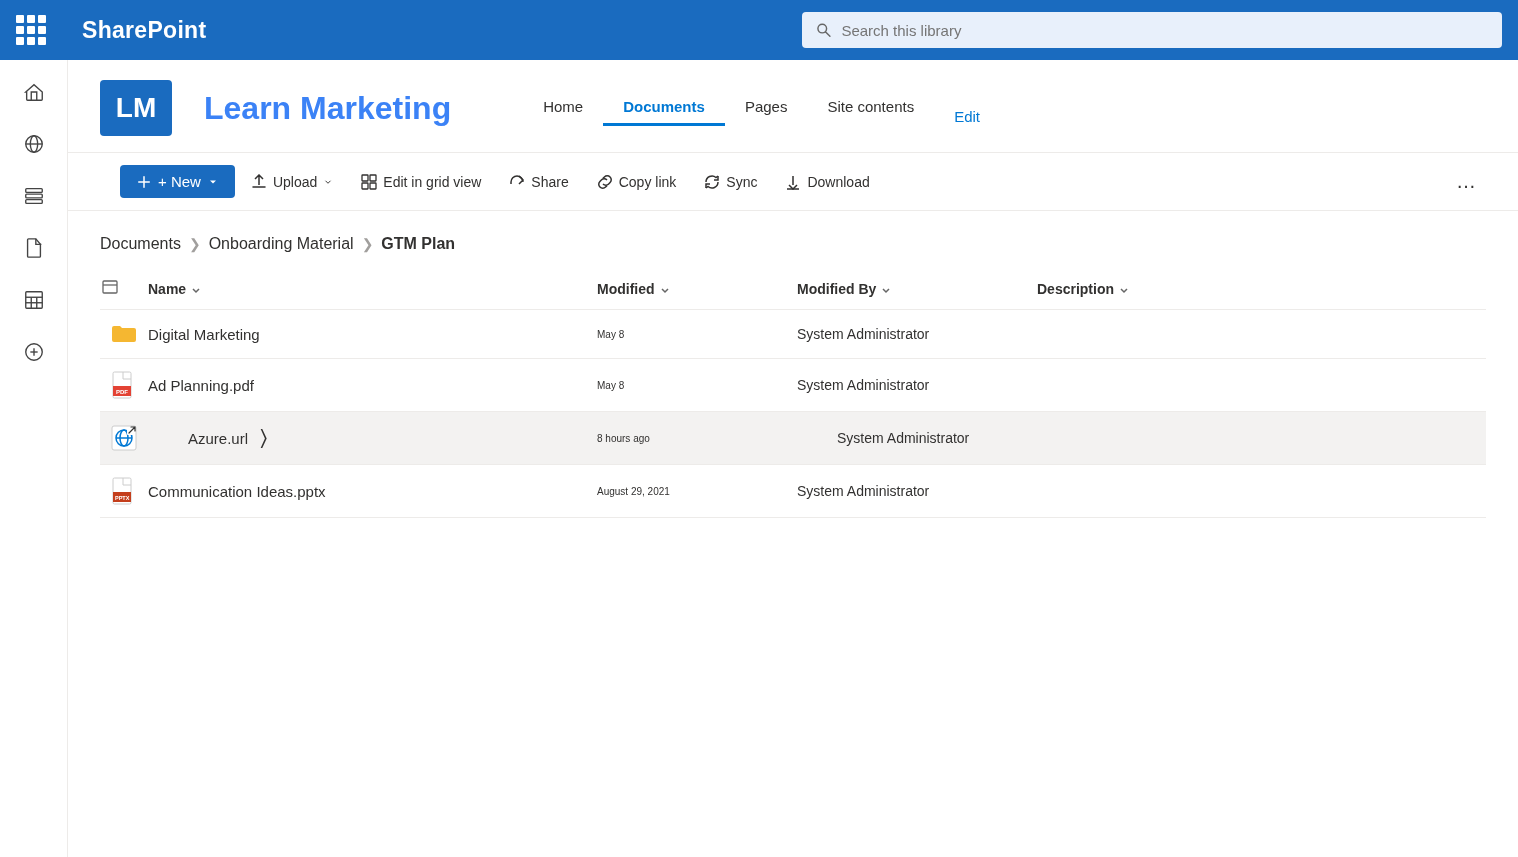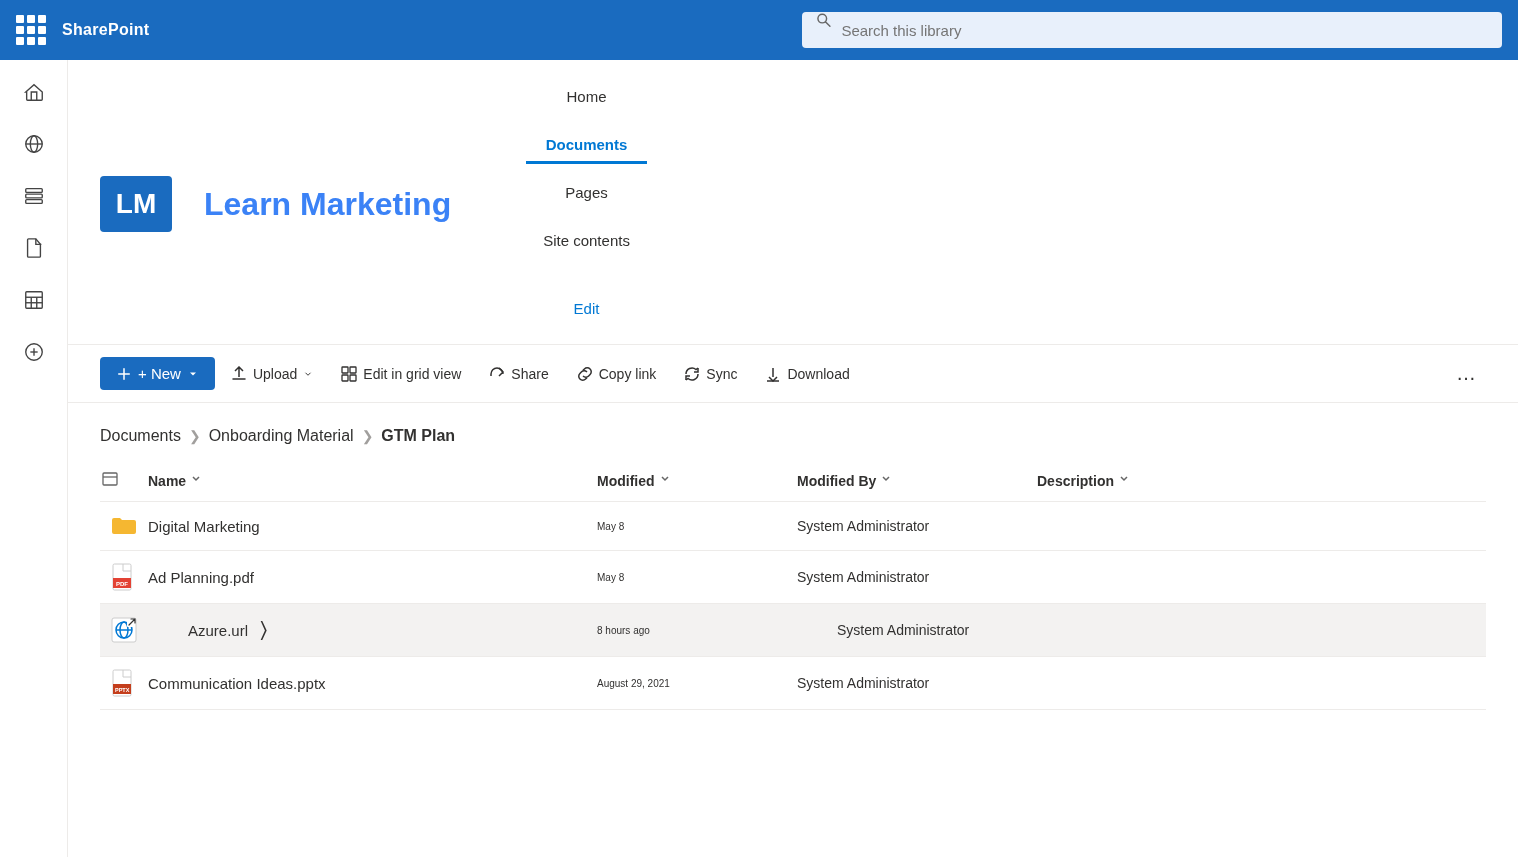--- a/index.html
+++ b/index.html
@@ -22,29 +22,31 @@
       cursor: pointer;
     }
     .top-bar-dots span {
       width: 8px; height: 8px;
       background: #fff;
       border-radius: 1px;
       display: block;
     }
     .top-bar-logo {
       color: #fff;
-      font-size: 16px;
+      font-size: 23px;
       font-weight: 600;
       letter-spacing: 0.3px;
+      margin-left: 20px;
     }
     .search-bar {
       margin-left: auto;
       background: #e8f0fb;
       border-radius: 4px;
       display: flex;
+      align-items: center;
       padding: 0 14px;
       height: 36px;
       width: 700px;
       gap: 10px;
     }
     .search-bar input {
       border: none;
       background: transparent;
       outline: none;
       font-size: 15px;
@@ -109,23 +111,22 @@
     }
     .site-title {
       font-size: 32px;
       font-weight: 700;
       color: #3b82f6;
       margin-right: 40px;
     }
     .site-nav {
       display: flex;
       align-items: center;
-      gap: 12px;
+      gap: 0;
       height: 100%;
-      flex-direction: column;
     }
     .site-nav-item {
       padding: 8px 20px;
       font-size: 15px;
       color: #323130;
       cursor: pointer;
       border-bottom: 3px solid transparent;
       white-space: nowrap;
     }
     .site-nav-item.active {
@@ -157,20 +158,21 @@
       color: #323130;
       border: none;
       background: transparent;
       white-space: nowrap;
     }
     .toolbar-btn.primary {
       background: #1a6bbf;
       color: #fff;
       font-size: 15px;
       padding: 8px 16px;
+      margin-left: 20px;
     }
     .toolbar-btn svg { width: 16px; height: 16px; flex-shrink: 0; }
     .toolbar-more {
       margin-left: auto;
       font-size: 20px;
       padding: 4px 10px;
       cursor: pointer;
       border-radius: 4px;
       color: #323130;
     }
@@ -200,21 +202,21 @@
       grid-template-columns: 48px 1fr 200px 240px 1fr;
       border-bottom: 1px solid #edebe9;
       padding: 8px 0;
       align-items: center;
     }
     .col-header {
       font-size: 14px;
       font-weight: 600;
       color: #323130;
       display: flex;
-      align-items: flex-start;
+      align-items: flex-end;
       gap: 4px;
       cursor: pointer;
       user-select: none;
     }
     .col-header svg { width: 12px; height: 12px; color: #666; }
 
     .file-row {
       display: grid;
       grid-template-columns: 48px 1fr 200px 240px 1fr;
       border-bottom: 1px solid #edebe9;

